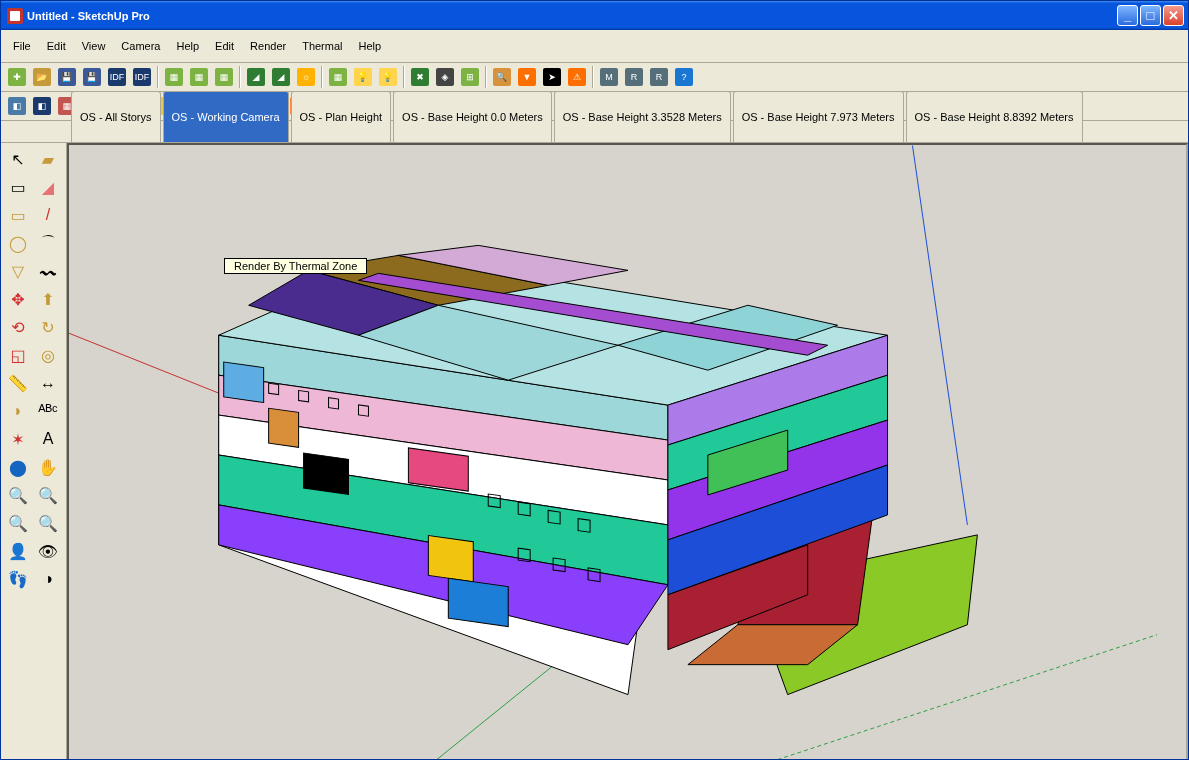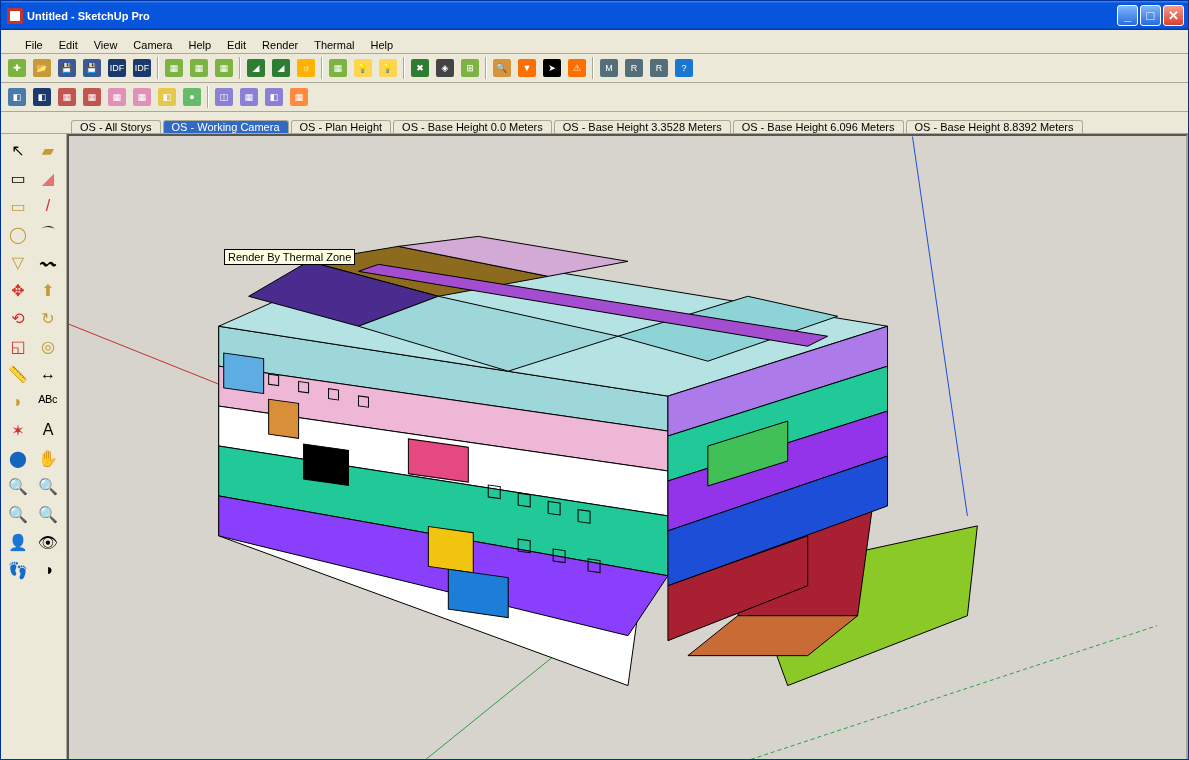--- a/index.html
+++ b/index.html
@@ -4,35 +4,35 @@
 <style>
 * { margin:0; padding:0; box-sizing:border-box; font-family:Tahoma,Arial,sans-serif; font-size:11px; user-select:none; }
 body { width:1189px; height:760px; background:#ece9d8; overflow:hidden; border:1px solid #003399; }
 .titlebar { height:29px; background:linear-gradient(to bottom,#3c8cf0 0%,#0855dd 8%,#0855dd 92%,#003399 100%); display:flex; align-items:center; color:#fff; font-weight:bold; font-size:13px; padding-left:6px; }
 .titlebar .icon { width:16px; height:16px; margin-right:4px; background:#c4342d; border-radius:2px; position:relative; }
 .titlebar .icon::after{content:""; position:absolute; inset:3px; background:#fff; border-radius:1px;}
 .titlebar .spacer{flex:1;}
 .winbtn { width:21px; height:21px; margin-right:2px; border:1px solid #fff; border-radius:3px; display:flex; align-items:center; justify-content:center; font-weight:bold; font-size:13px; color:#fff;}
 .winbtn.min,.winbtn.max{background:linear-gradient(to bottom,#7eb6ff,#2b6ade);}
 .winbtn.close{background:linear-gradient(to bottom,#f49b8e,#d9402b); margin-right:4px;}
-.menubar{height:24px; background:#ece9d8; display:flex; align-items:flex-end; padding-left:16px; border-bottom:1px solid #aca899;}
+.menubar{height:33px; background:#ece9d8; display:flex; align-items:center; padding-left:4px; border-bottom:1px solid #aca899;}
 .menubar span{padding:2px 8px; cursor:default;}
 .toolbar{display:flex; align-items:center; padding:2px 4px; background:#ece9d8; border-bottom:1px solid #aca899; gap:1px; flex-wrap:wrap;}
 .tbtn{width:24px;height:24px;border:1px solid transparent; display:flex;align-items:center;justify-content:center;}
 .tsep{width:2px; height:22px; border-left:1px solid #aca899; border-right:1px solid #fff; margin:0 2px;}
 .tabstrip{height:22px; background:#ece9d8; display:flex; align-items:flex-end; padding-left:70px; gap:0; border-bottom:1px solid #aca899;}
-.tab{padding:0 8px; border:1px solid #aca899; border-bottom:none; background:#ece9d8; border-radius:3px 3px 0 0; margin-right:2px; font-size:11px;}
+.tab{padding:19px 8px; border:1px solid #aca899; border-bottom:none; background:#ece9d8; border-radius:3px 3px 0 0; margin-right:2px; font-size:11px;}
 .tab.sel{background:#316ac5; color:#fff;}
 .workspace{display:flex; height:652px;}
 .tooltray{width:66px; background:#ece9d8; border-right:1px solid #aca899; display:flex; flex-wrap:wrap; align-content:flex-start; gap:0; padding:2px;}
 .tt{width:30px;height:28px;display:flex;align-items:center;justify-content:center;}
 .viewport{flex:1; background:#d6d4cc; position:relative; border:2px inset #aca899; overflow:hidden;}
 
 .ico{width:18px;height:18px;display:block;}
-.tooltip{position:absolute; left:155px; top:113px; background:#ffffe1; border:1px solid #000; padding:1px 3px; font-size:11px; z-index:50;}
+.tooltip{position:absolute; left:155px; top:113px; background:#ffffe1; border:1px solid #000; padding:1px 9px; font-size:11px; z-index:50;}
 
 </style>
 </head>
 <body>
 
 <div class="titlebar">
   <span class="icon"></span>
   <span>Untitled - SketchUp Pro</span>
   <span class="spacer"></span>
   <div class="winbtn min">_</div>
@@ -177,21 +177,21 @@
       <span class="ico" style="background: rgb(255, 138, 61); display: flex; align-items: center; justify-content: center; color: rgb(255, 255, 255); font-size: 9px; border-radius: 2px;">▦</span>
     </div>
   </div>
 
 <div class="tabstrip" id="tabs">
     <div class="tab">OS - All Storys</div>
     <div class="tab sel">OS - Working Camera</div>
     <div class="tab">OS - Plan Height</div>
     <div class="tab">OS - Base Height 0.0 Meters</div>
     <div class="tab">OS - Base Height 3.3528 Meters</div>
-    <div class="tab">OS - Base Height 6.096 Meters</div>
+    <div class="tab">OS - Base Height 7.973 Meters</div>
     <div class="tab">OS - Base Height 8.8392 Meters</div>
   </div>
 
 <div class="workspace">
   <div class="tooltray" id="tray">
       <div class="tt" style="color: rgb(0, 0, 0); font-size: 16px;">↖</div>
       <div class="tt" style="color: rgb(196, 154, 58); font-size: 16px;">▰</div>
       <div class="tt" style="color: rgb(0, 0, 0); font-size: 16px;">▭</div>
       <div class="tt" style="color: rgb(229, 115, 115); font-size: 16px;">◢</div>
       <div class="tt" style="color: rgb(196, 154, 58); font-size: 16px;">▭</div>

